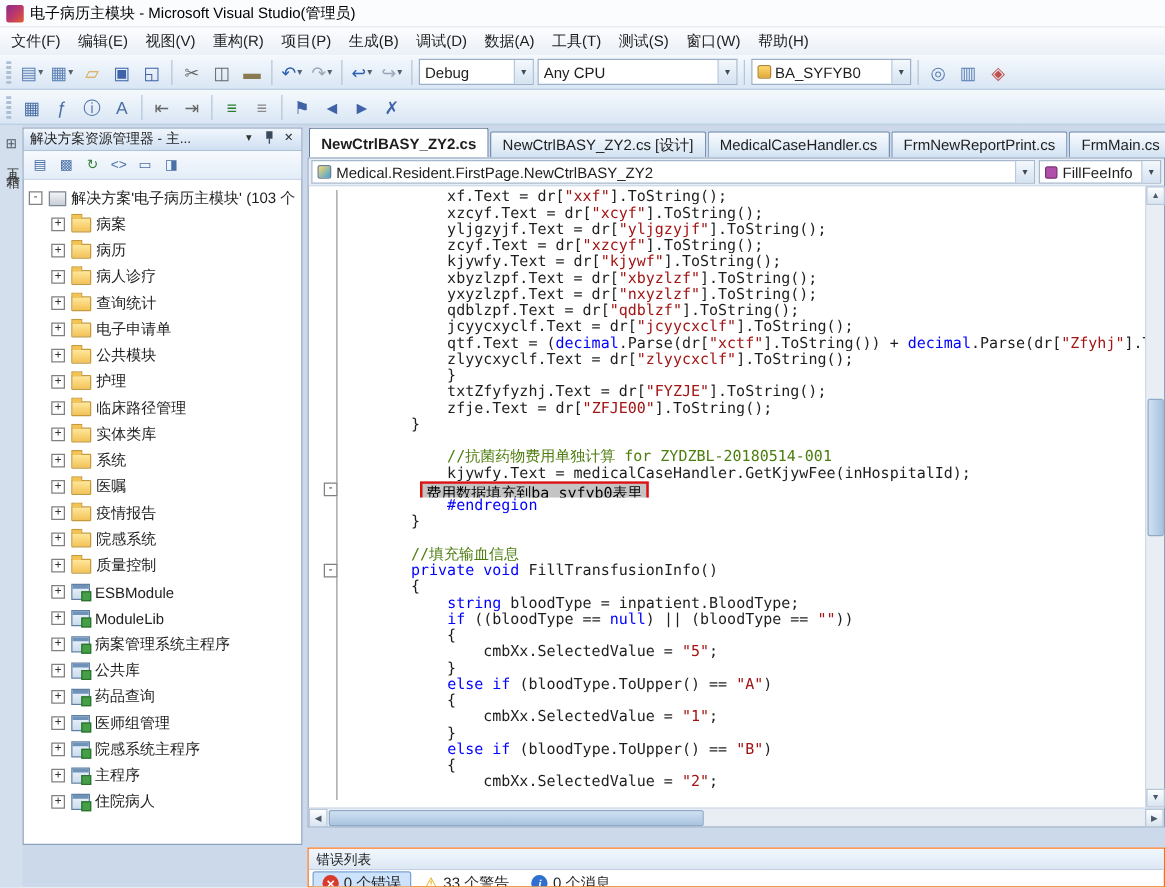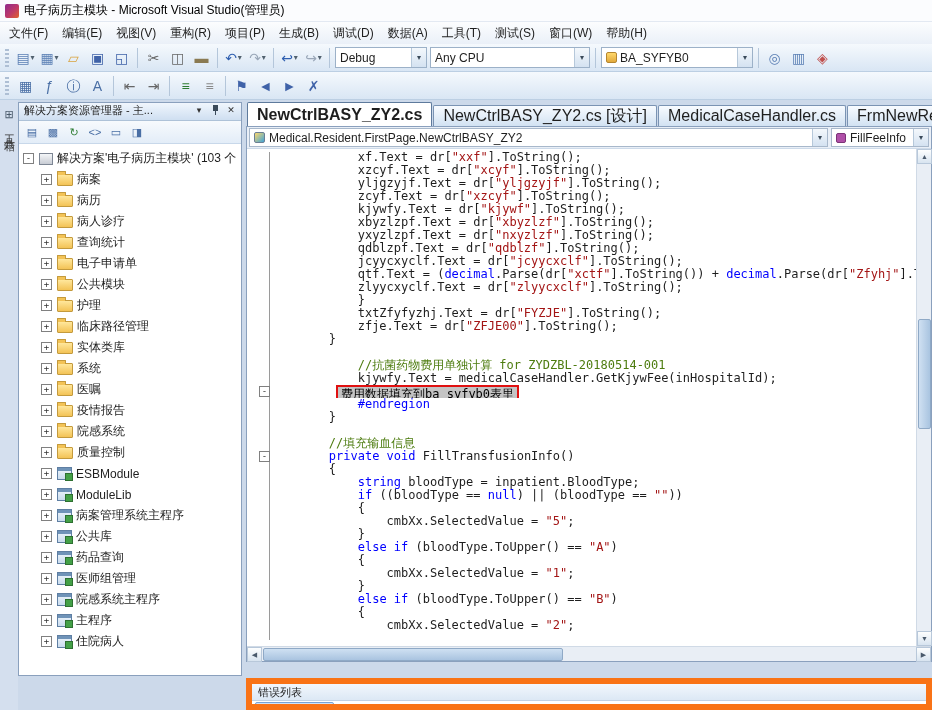--- a/index.html
+++ b/index.html
@@ -54,21 +54,21 @@
 .ico-folder{flex:0 0 16px;width:16px;height:12px;background:linear-gradient(#ffe79c,#f3c356);border:1px solid #c49a3c;border-radius:1px;position:relative;margin-right:4px}
 .ico-folder::before{content:"";position:absolute;left:-1px;top:-4px;width:7px;height:3px;background:#f3c356;border:1px solid #c49a3c;border-bottom:none;border-radius:1px 1px 0 0}
 .ico-project{flex:0 0 15px;width:15px;height:13px;background:linear-gradient(#eef5fb,#cadcee);border:1px solid #5f7fa3;position:relative;margin-right:4px}
 .ico-project::before{content:"";position:absolute;left:0;top:0;right:0;height:3px;background:#6f93b8}
 .ico-project::after{content:"";position:absolute;right:-2px;bottom:-2px;width:6px;height:6px;background:#43a047;border:1px solid #2e7031}
 .tree-label{overflow:hidden}
 
 
 .editor{position:absolute;left:246px;top:102px;width:686px;height:560px;display:flex;flex-direction:column}
 .tabstrip{height:24px;flex:0 0 24px;display:flex;align-items:flex-end;gap:1px;padding-left:1px;overflow:hidden}
-.doc-tab{height:21px;display:inline-flex;align-items:center;padding:0 9px;border:1px solid #7a93b3;border-bottom:none;border-radius:2px 2px 0 0;background:linear-gradient(#f8fbff,#d2e2f2);white-space:nowrap;font-size:16px}
+.doc-tab{height:21px;display:inline-flex;align-items:center;padding:0 9px;border:1px solid #7a93b3;border-bottom:none;border-radius:2px 2px 0 0;background:linear-gradient(#f8fbff,#d2e2f2);white-space:nowrap;font-size:12px}
 .doc-tab.active{height:24px;background:#fff;font-weight:bold;border-color:#5e7a9c}
 .docarea{flex:1;background:#fff;border:1px solid #8aa0bd;display:flex;flex-direction:column;min-height:0}
 .navbar{height:22px;flex:0 0 22px;background:#e9eff7;border-bottom:1px solid #cddae9;display:flex;gap:3px;padding:1px 2px}
 .nav-combo{height:19px;background:#fff;border:1px solid #a8b8cb;display:inline-flex;align-items:center;gap:4px;padding-left:4px;min-width:0}
 .nav-combo.left{flex:1}
 .nav-combo.right{flex:0 0 98px}
 .nav-value{flex:1;white-space:nowrap;overflow:hidden;font-size:12px}
 .ico-class{flex:0 0 11px;width:11px;height:11px;background:linear-gradient(135deg,#ffd86b,#3fa3d8);border:1px solid #6a7f94;border-radius:2px}
 .ico-method{flex:0 0 10px;width:10px;height:10px;background:#b050a8;border:1px solid #7c3377;border-radius:2px}
 .editor-body{flex:1;display:flex;min-height:0}
@@ -86,21 +86,21 @@
 .sbtn{position:absolute;width:15px;height:15px;display:flex;align-items:center;justify-content:center;font-size:7px;color:#4a5a6c;background:linear-gradient(#fdfefe,#d8e4f0);border:1px solid #b8c8da}
 .vscroll .sbtn.top{top:0;left:0}
 .vscroll .sbtn.bottom{bottom:0;left:0}
 .vthumb{position:absolute;left:1px;top:170px;width:13px;height:110px;background:linear-gradient(90deg,#cfe0f2,#a9c4e0);border:1px solid #8fa9c6;border-radius:2px}
 .hscroll{height:15px;flex:0 0 15px;background:#e9eef5;border-top:1px solid #d0dae6;position:relative}
 .hscroll .sbtn.left{left:0;top:0}
 .hscroll .sbtn.right{right:0;top:0}
 .hthumb{position:absolute;left:16px;top:1px;height:13px;width:300px;background:linear-gradient(#cfe0f2,#a9c4e0);border:1px solid #8fa9c6;border-radius:2px}
 
 
-.errorlist{position:absolute;left:246px;top:678px;width:686px;height:32px;background:#fff;border:6px solid #f97316;display:flex;flex-direction:column;overflow:hidden}
+.errorlist{position:absolute;left:246px;top:678px;width:686px;height:32px;background:#fff;border:1px solid #f97316;display:flex;flex-direction:column;overflow:hidden}
 .el-header{height:17px;flex:0 0 17px;background:linear-gradient(#f2f7fd,#dce8f5);border-bottom:1px solid #c2d2e4;font-size:11px;display:flex;align-items:center;padding-left:6px}
 .el-toolbar{flex:1;display:flex;align-items:center;gap:2px;padding:1px 3px}
 .el-btn{display:inline-flex;align-items:center;gap:4px;height:19px;padding:0 7px;border:1px solid transparent;border-radius:2px;font-size:12px;white-space:nowrap}
 .el-btn.active{background:#cde3fb;border-color:#7aa2d4}
 .el-ico{display:inline-flex;align-items:center;justify-content:center}
 .el-ico.err{width:13px;height:13px;border-radius:50%;background:#d93a2b;color:#fff;font-size:9px;font-weight:bold}
 .el-ico.warn{color:#e8a800;font-size:13px}
 .el-ico.info{width:13px;height:13px;border-radius:50%;background:#2e6fd0;color:#fff;font-size:9px;font-style:italic;font-weight:bold}
 </style>
 </head>
@@ -176,21 +176,21 @@
     <span class="tb-sep"></span>
     <span class="tb-combo" style="width: 92px;">
       <span class="combo-value">Debug</span>
       <span class="combo-arrow">▾</span>
     </span>
     <span class="tb-combo" style="width: 160px;">
       <span class="combo-value">Any CPU</span>
       <span class="combo-arrow">▾</span>
     </span>
     <span class="tb-sep"></span>
-    <span class="tb-combo" style="width: 152px; align-items: center;">
+    <span class="tb-combo" style="width: 128px; align-items: center;">
       <span class="combo-icon"></span>
       <span class="combo-value">BA_SYFYB0</span>
       <span class="combo-arrow">▾</span>
     </span>
     <span class="tb-sep"></span>
     <span class="tb-btn">
       <span class="tb-glyph" style="color: rgb(90, 127, 180);">◎</span>
     </span>
     <span class="tb-btn">
       <span class="tb-glyph" style="color: rgb(90, 127, 180);">▥</span>

